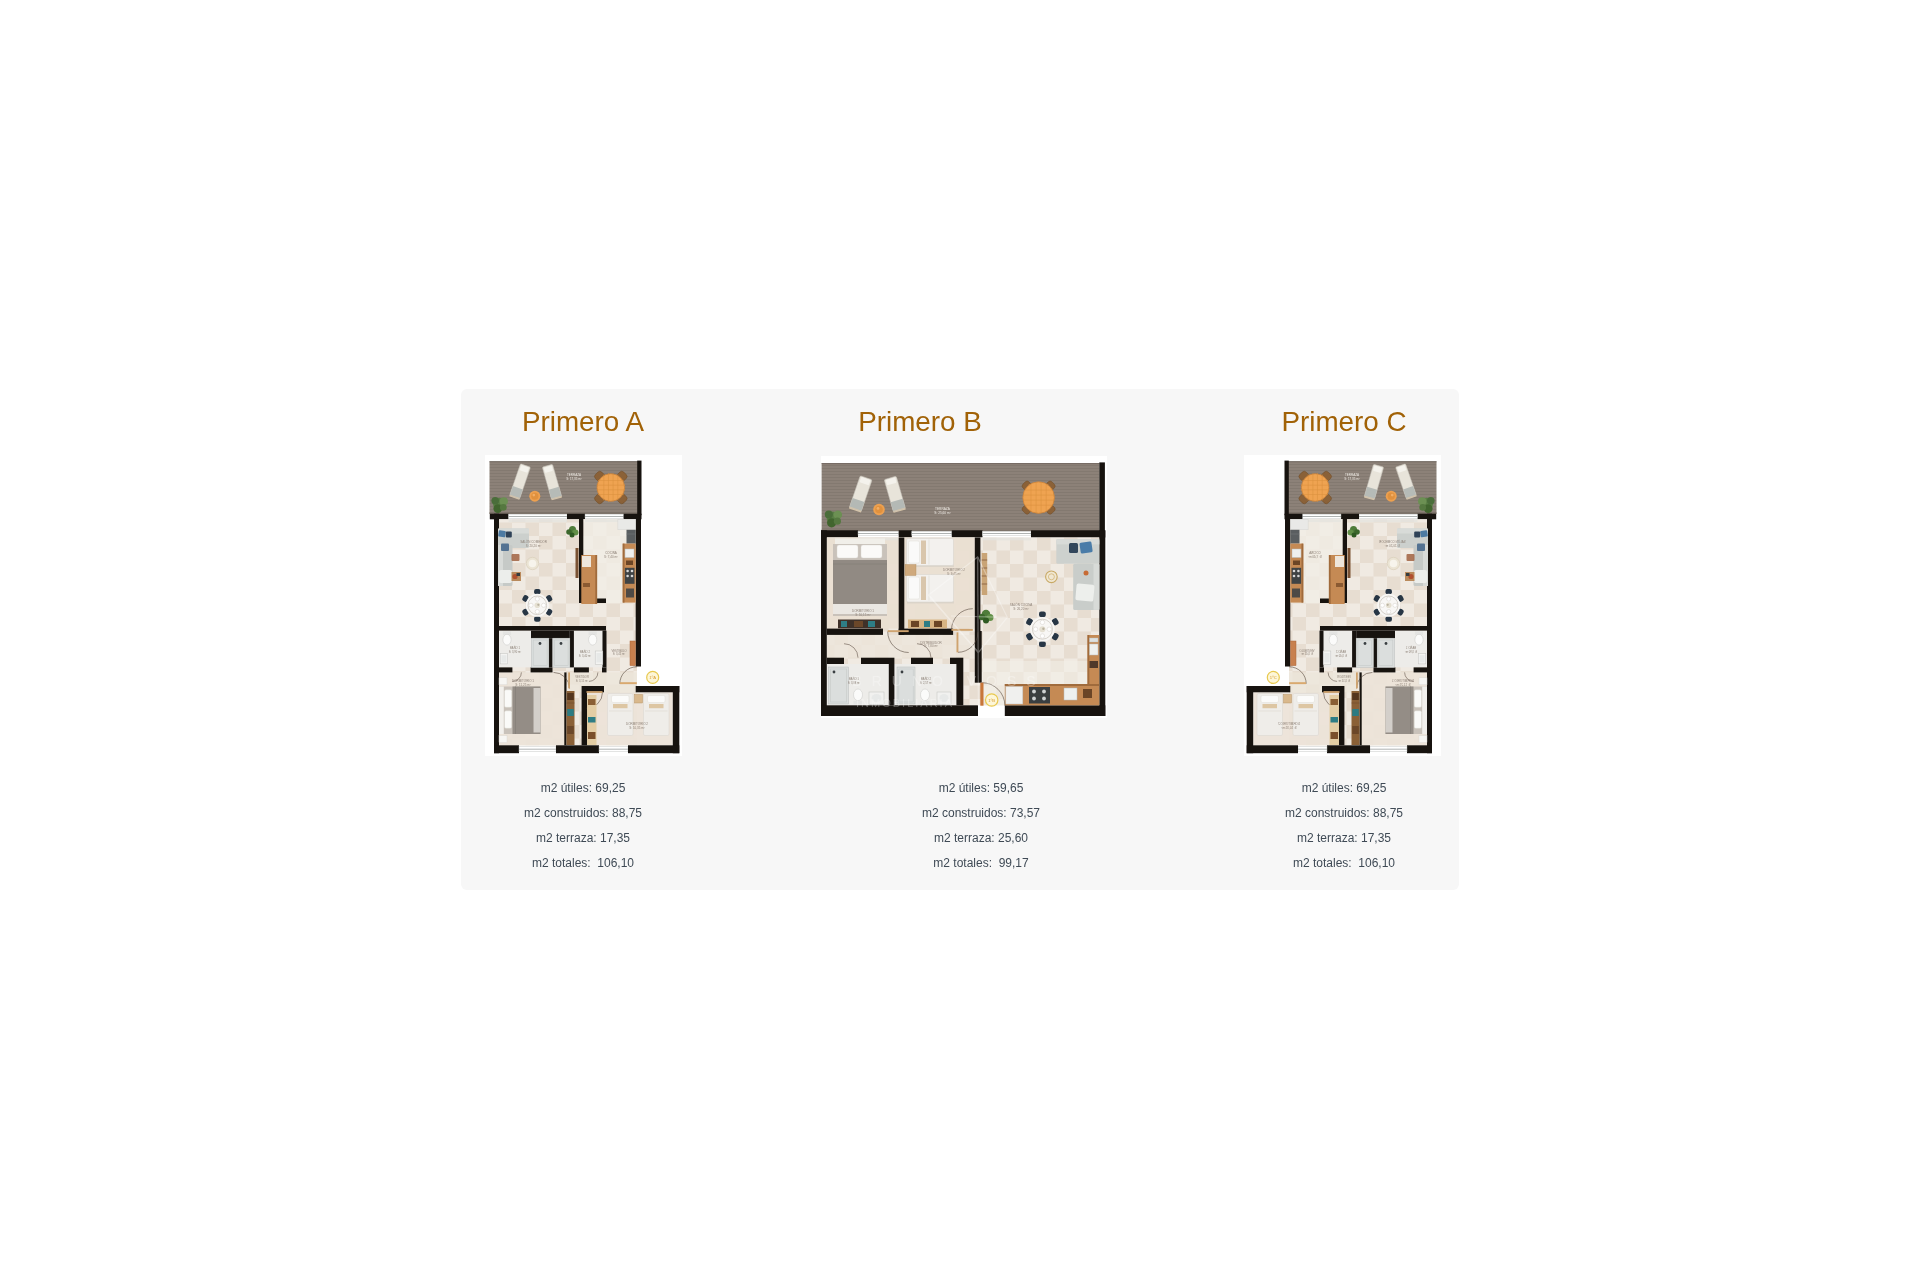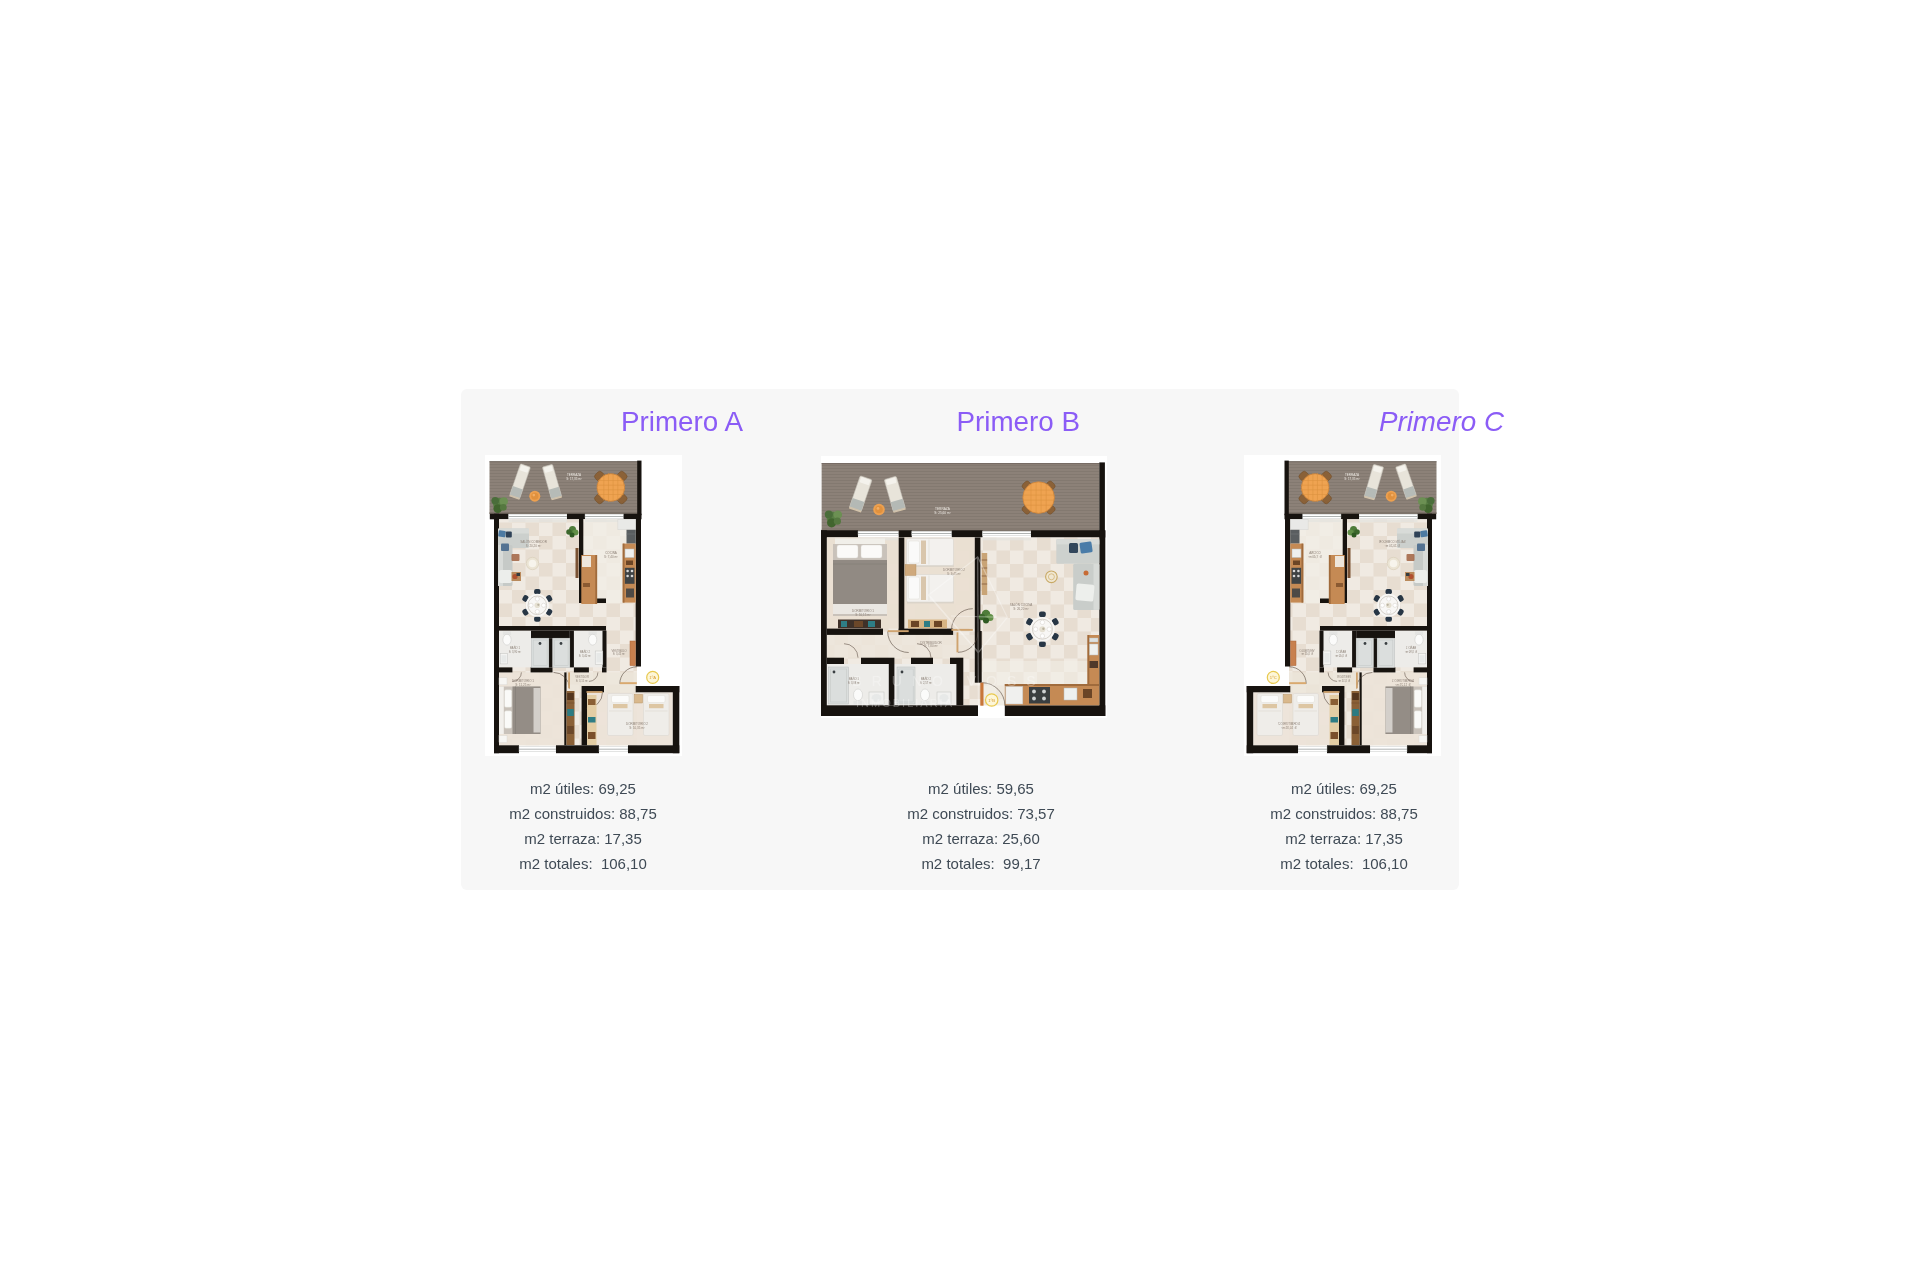--- a/index.html
+++ b/index.html
@@ -1,30 +1,30 @@
 <!DOCTYPE html>
 <html><head>
 <meta charset="utf-8">
 <style>
 html,body{margin:0;padding:0;background:#ffffff;width:1920px;height:1280px;overflow:hidden;}
 .panel{position:absolute;left:461px;top:389px;width:998px;height:501px;background:#f7f7f7;border-radius:6px;}
-.title{position:absolute;top:405.5px;width:320px;text-align:right;font-family:"Liberation Sans",sans-serif;font-weight:400;font-size:27.8px;color:#8b5cf6;letter-spacing:0px;}
-.stats{position:absolute;top:775.5px;width:340px;text-align:center;font-family:"Liberation Sans",sans-serif;font-size:15px;line-height:25.1px;color:#3f4a55;}
+.title{position:absolute;top:405.5px;width:320px;text-align:center;font-family:"Liberation Sans",sans-serif;font-weight:400;font-size:27.8px;color:#a16207;letter-spacing:0px;}
+.stats{position:absolute;top:775.5px;width:340px;text-align:center;font-family:"Liberation Sans",sans-serif;font-size:12px;line-height:25.1px;color:#3f4a55;}
 svg{position:absolute;left:0;top:0;}
 </style>
 </head>
 <body>
 
 <div class="panel"></div>
 
 <div class="title" style="left:423px;">Primero A</div>
 
 <div class="title" style="left:760px;">Primero B</div>
 
-<div class="title" style="left:1184px;font-style:italic;">Primero C</div>
+<div class="title" style="left:1184px;">Primero C</div>
 
 <div class="stats" style="left:413px;">m2 útiles: 69,25<br>m2 construidos: 88,75<br>m2 terraza: 17,35<br>m2 totales:&nbsp; 106,10</div>
 
 <div class="stats" style="left:811px;">m2 útiles: 59,65<br>m2 construidos: 73,57<br>m2 terraza: 25,60<br>m2 totales:&nbsp; 99,17</div>
 
 <div class="stats" style="left:1174px;">m2 útiles: 69,25<br>m2 construidos: 88,75<br>m2 terraza: 17,35<br>m2 totales:&nbsp; 106,10</div>
 <svg width="1920" height="1280" viewBox="0 0 1920 1280">
 <defs>
 <pattern id="deckp" patternUnits="userSpaceOnUse" width="6" height="3">
 <rect width="6" height="3" fill="#8c8178"></rect>

